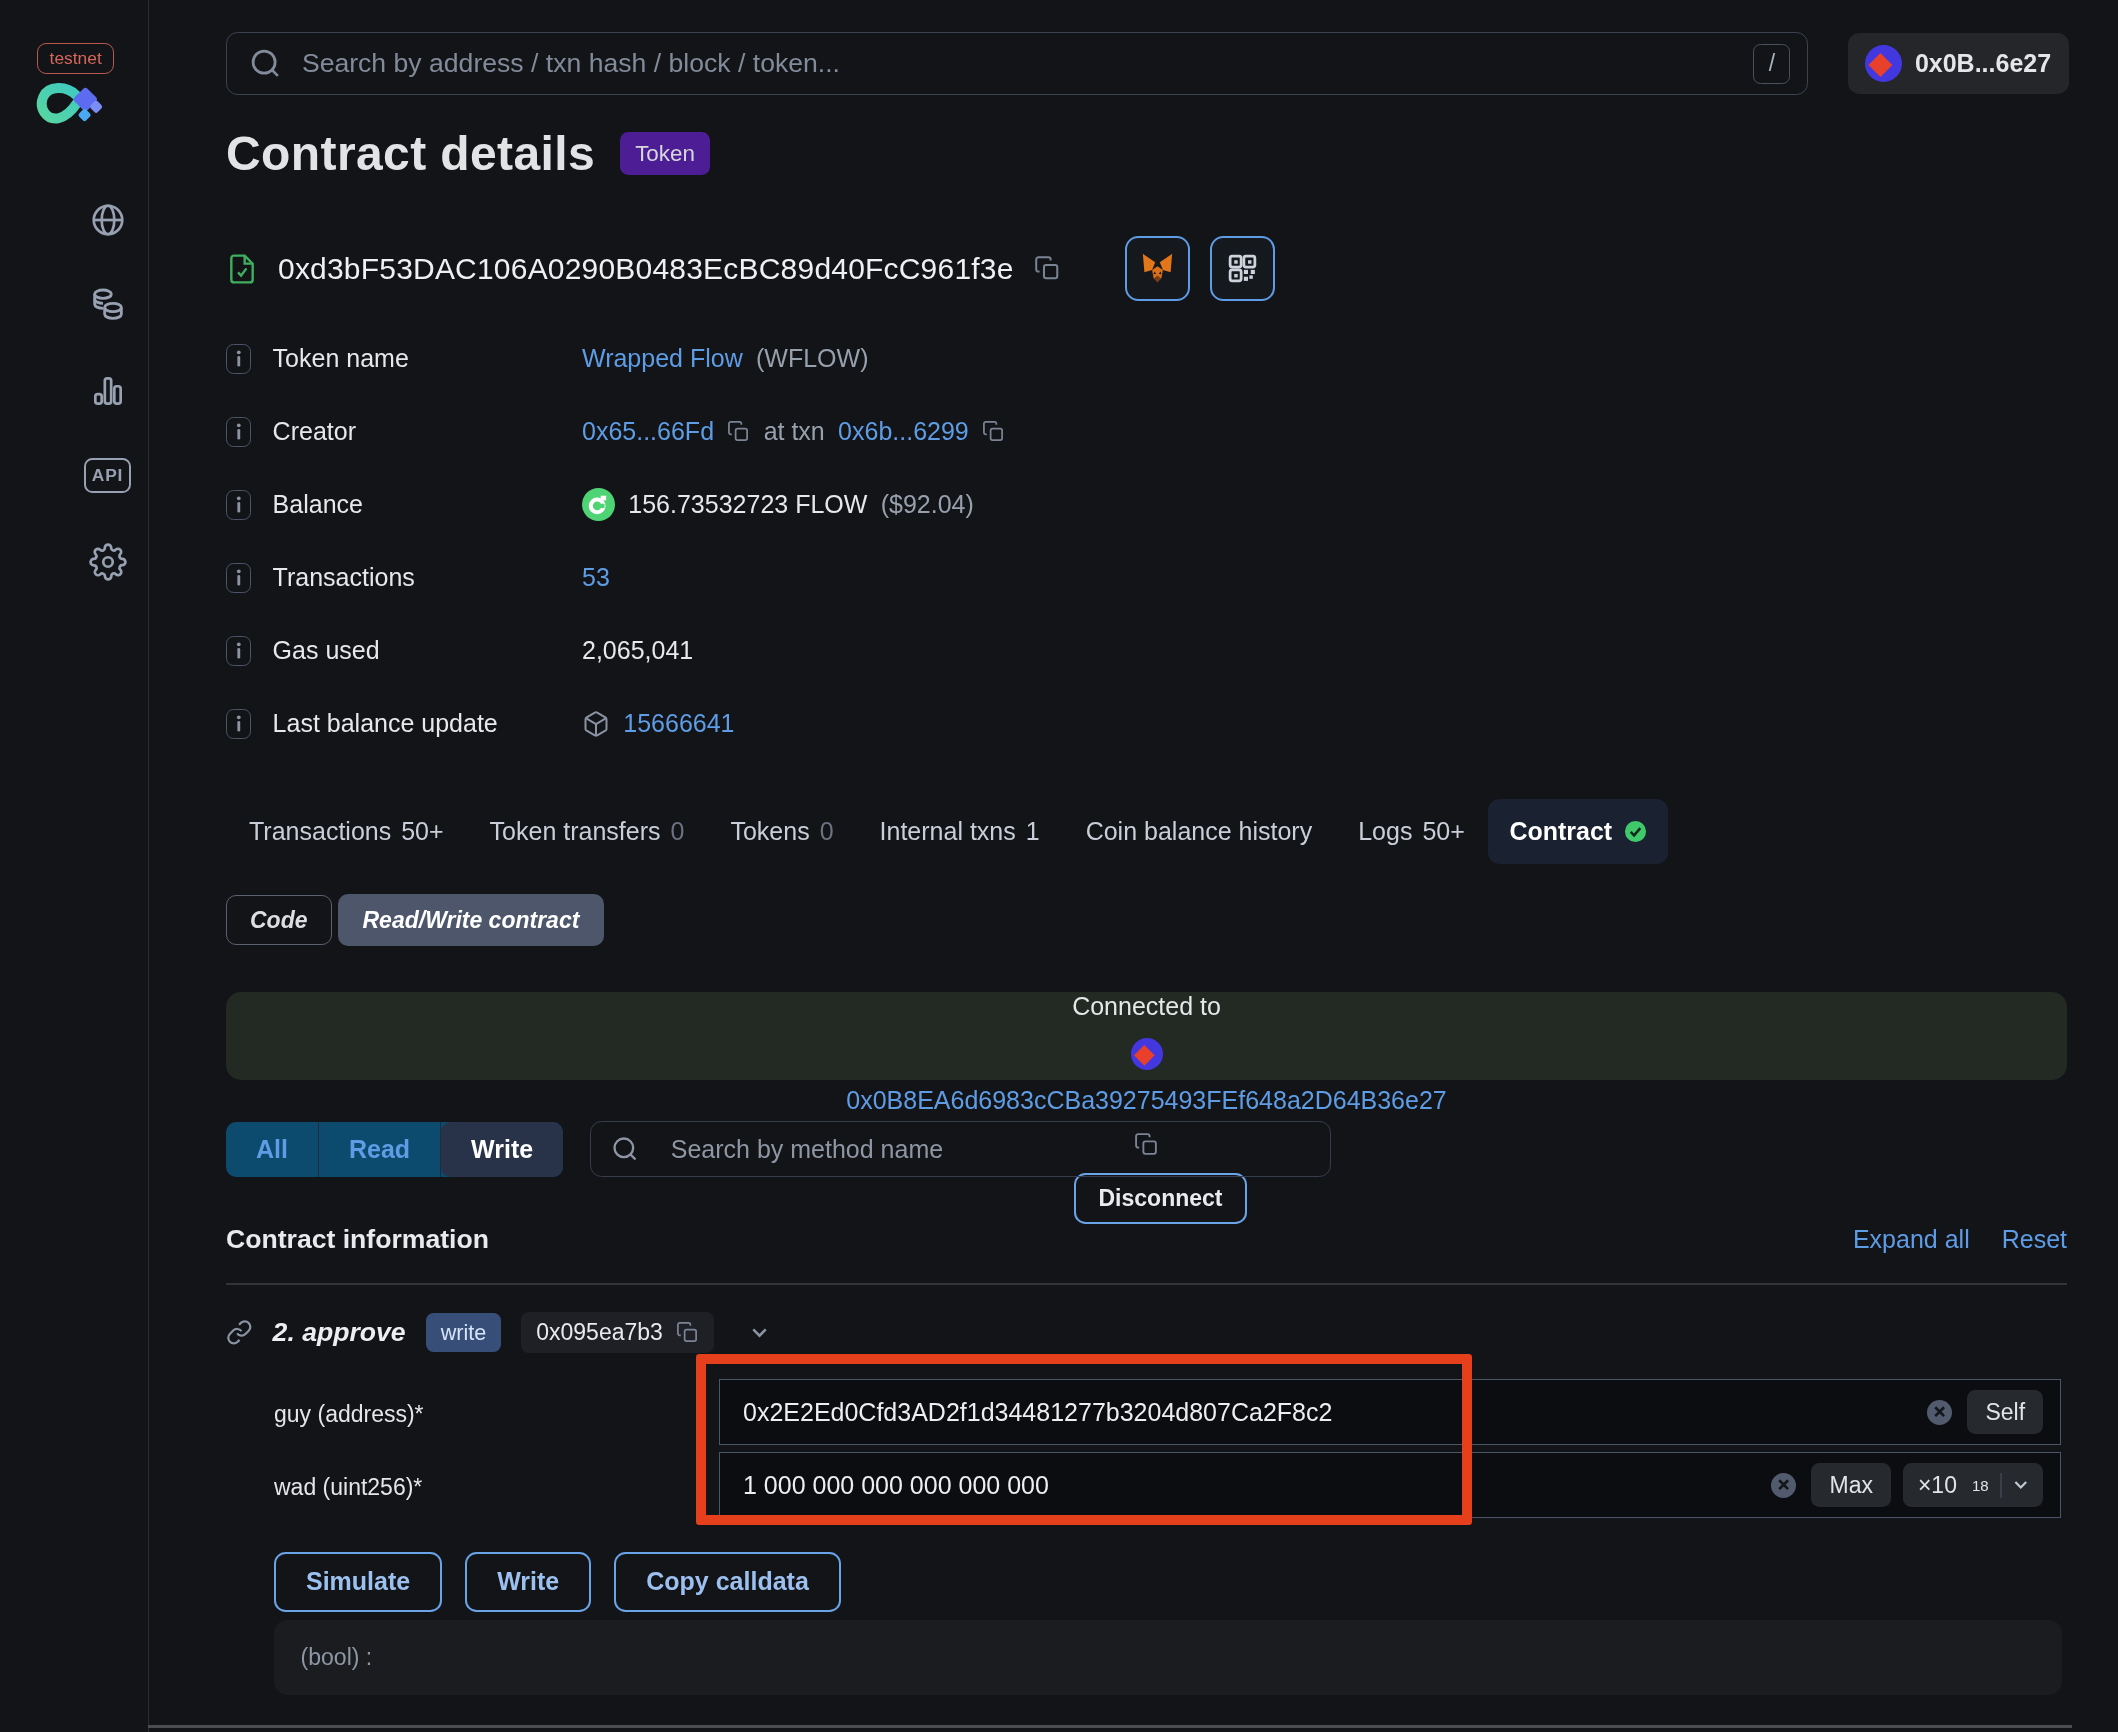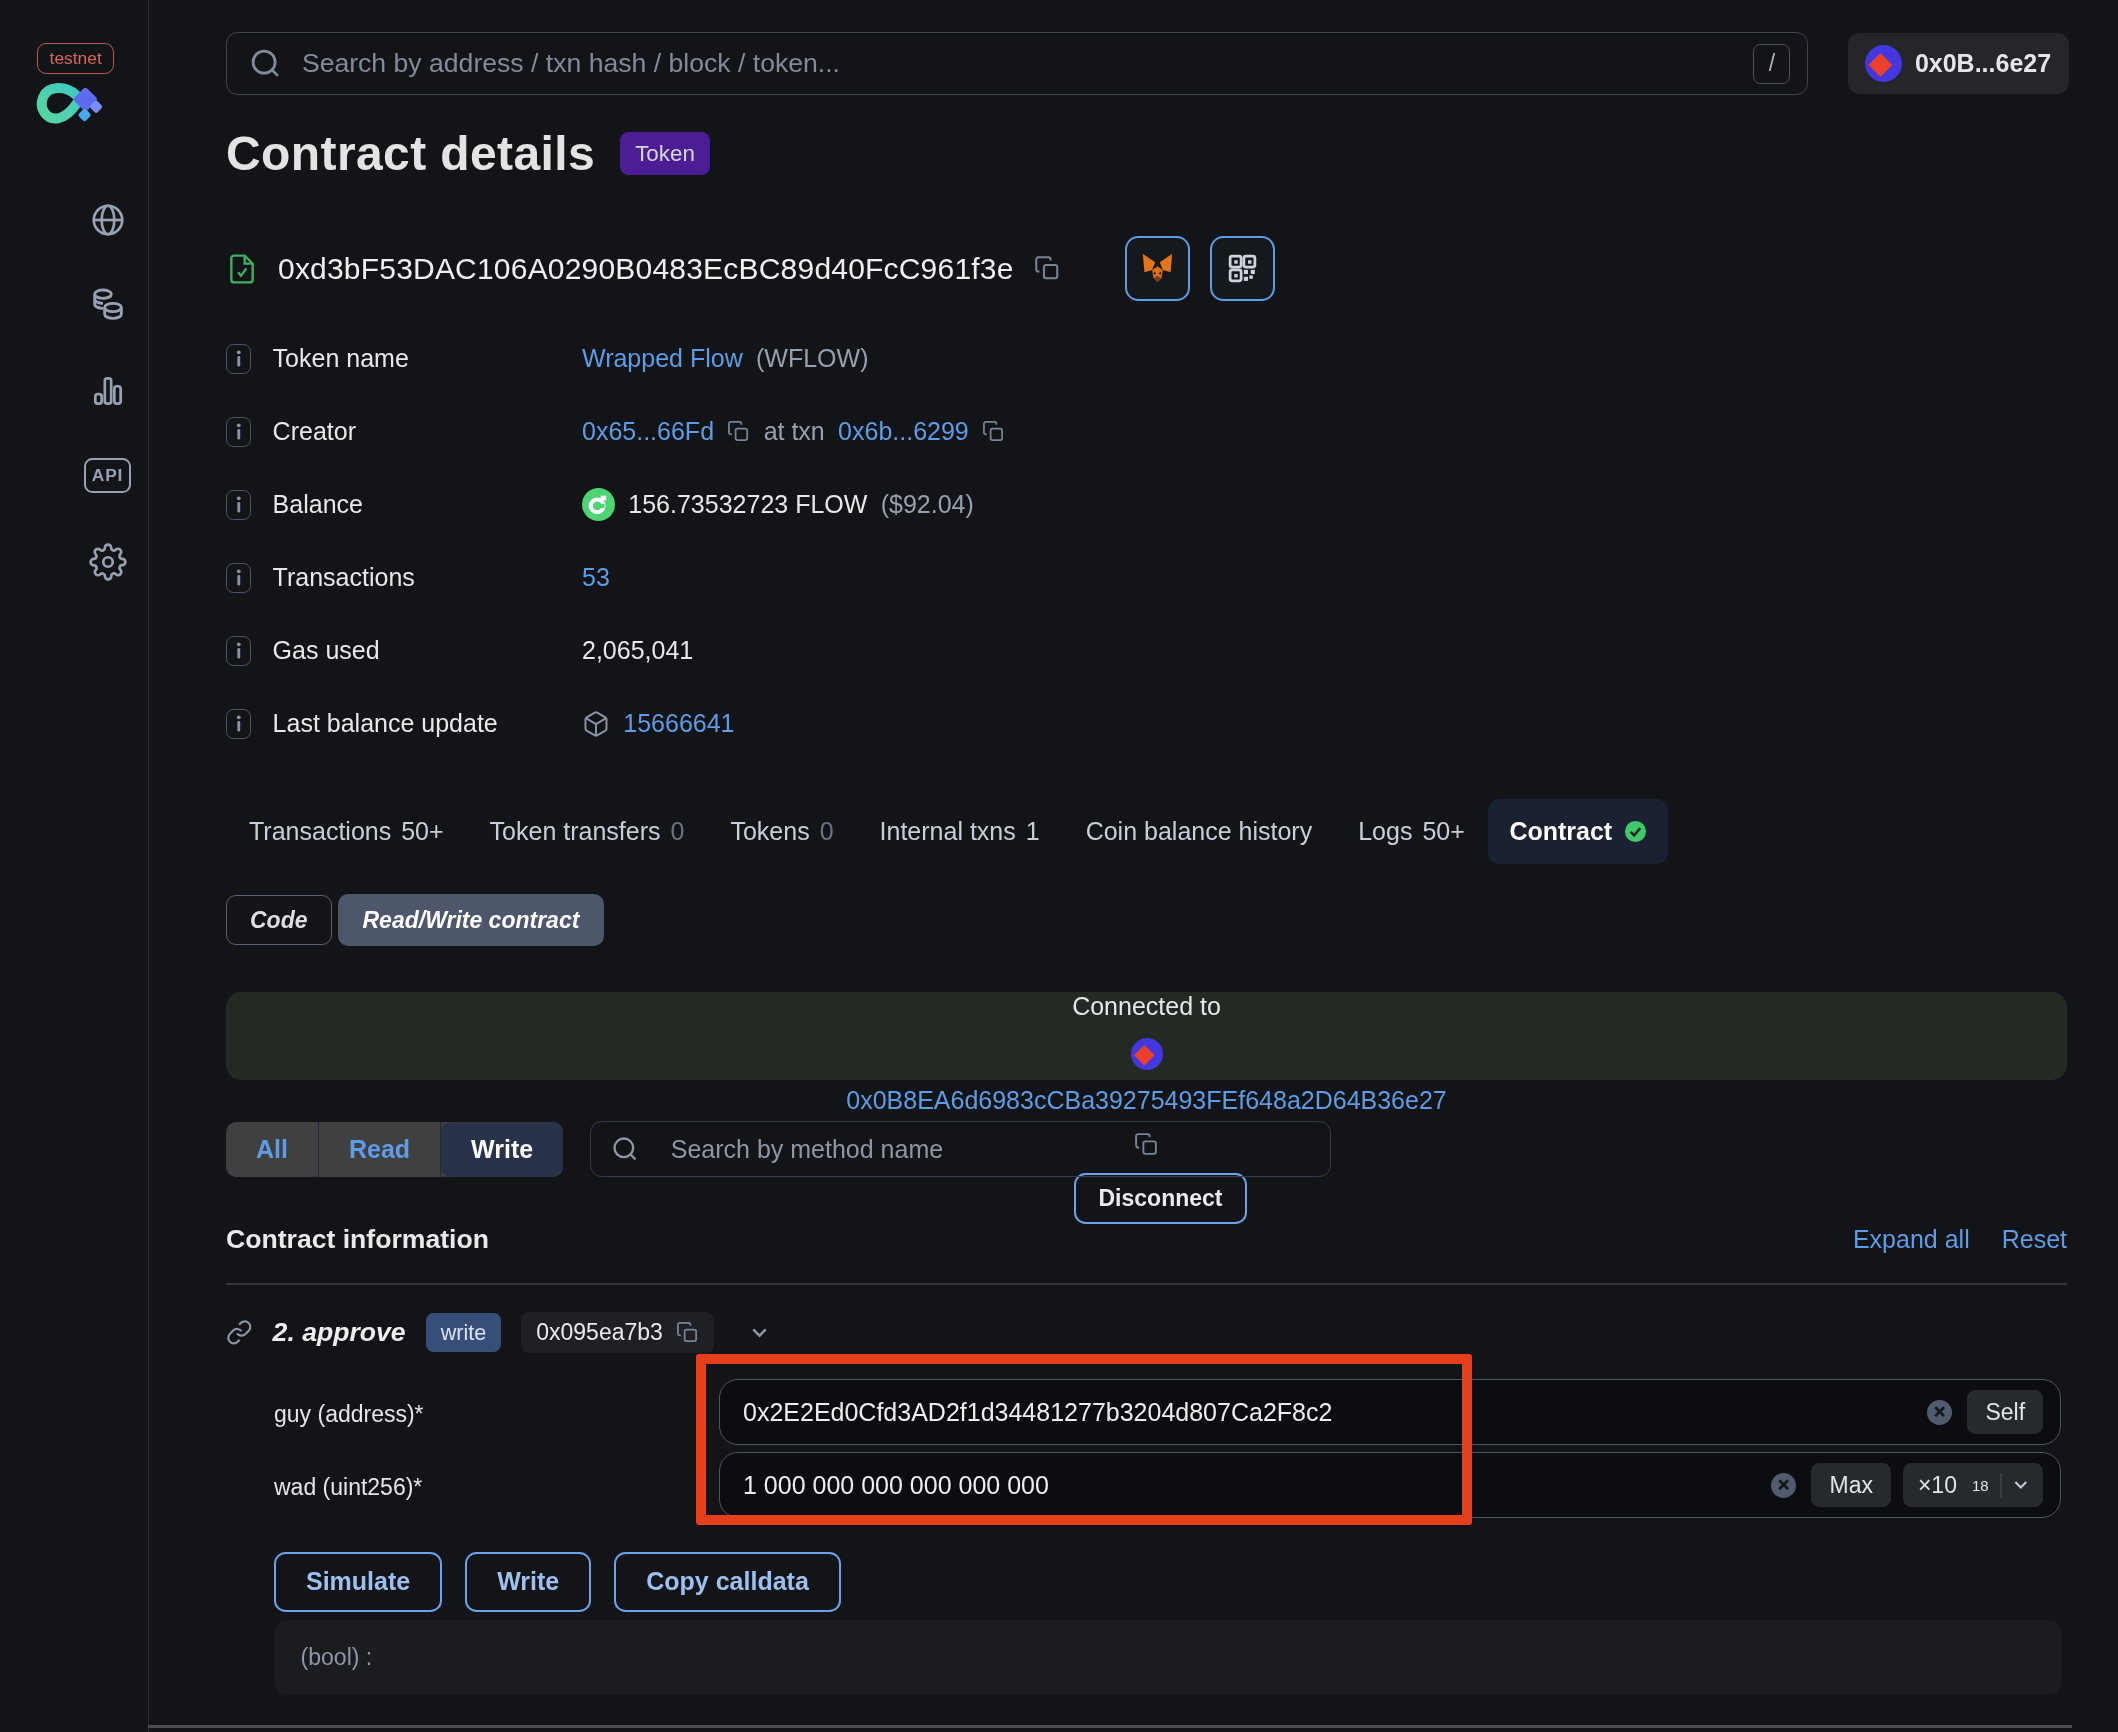--- a/index.html
+++ b/index.html
@@ -64,21 +64,21 @@
   
   #banner{left:226px;top:992px;width:1841px;height:88px;background:#222a23;border-radius:15px;
        display:flex;align-items:center;gap:16.6px;padding:0 35px;box-sizing:border-box;flex-direction:column;}
   #banner .prefix{font-size:25px;color:#e5e7e9;}
   #banner .baddr{font-size:25px;font-weight:500;color:#5e9de6;}
   .btn-disconnect{margin-left:28px;border:2.5px solid #6aa3e8;border-radius:11.6px;padding:10px 23px;
        font-size:23px;font-weight:600;color:#e9ebee;cursor:pointer;background:transparent;}
 
   
   #filter-row{left:226px;top:1121px;display:flex;align-items:center;gap:26.6px;}
-  .segmented{display:flex;background:#404040;border-radius:10px;overflow:hidden;height:55px;align-items:stretch;}
+  .segmented{display:flex;background:#0c4a6e;border-radius:10px;overflow:hidden;height:55px;align-items:stretch;}
   .seg{display:flex;align-items:center;justify-content:center;padding:0 30px;font-size:25px;font-weight:600;
        color:#5e9de6;cursor:pointer;border-right:1.7px solid #232a38;}
   .seg:last-child{border-right:none;}
   .seg.active{background:#28334a;color:#ffffff;border-radius:10px;}
   .method-search{width:741px;height:56px;border:1.7px solid #363e4d;border-radius:11.6px;display:flex;align-items:center;
        gap:30px;padding:0 20px;box-sizing:border-box;}
   .method-search input{flex:1;background:transparent;border:none;outline:none;color:#c6ccd6;font-size:25px;font-family:inherit;}
   .method-search input::placeholder{color:#8e96a4;}
 
   
@@ -87,21 +87,21 @@
   #ci-row .ci-links{display:flex;gap:32px;font-size:25px;}
   .divider{background:#323438;height:1.7px;}
 
   
   #method-row{left:226px;top:1309px;display:flex;align-items:center;gap:20px;height:47px;}
   .method-name{font-size:26.6px;font-weight:600;color:#eceef0;font-style:italic;}
   .write-badge{background:#374e78;color:#d7e4f8;border-radius:7.5px;padding:6.6px 15px;font-size:21.6px;font-weight:500;}
   .selector-badge{background:#1e2025;color:#e8eaec;border-radius:7.5px;padding:6.6px 15px;font-size:23px;
        display:flex;align-items:center;gap:13.3px;}
   .param-label{font-size:23px;color:#e4e6e9;}
-  .param-input{border:1.7px solid #4c5468;border-radius:19px;background:#0c0d10;box-sizing:border-box;
+  .param-input{border:1.7px solid #4c5468;border-radius:0;background:#0c0d10;box-sizing:border-box;
        display:flex;align-items:center;padding:0 16.6px 0 0;}
   .param-input input{flex:1;background:transparent;border:none;outline:none;color:#eceef0;font-size:25px;
        font-family:inherit;padding:0 16.6px 0 23px;min-width:0;}
   .clear-btn{width:25px;height:25px;border-radius:50%;background:#525b6e;color:#14161a;display:flex;
        align-items:center;justify-content:center;cursor:pointer;flex:0 0 auto;margin-right:15px;}
   .mini-chip{background:#26292e;color:#e2e4e8;border-radius:8.3px;padding:8.3px 18.3px;font-size:23px;cursor:pointer;flex:0 0 auto;}
   .mult-chip{display:flex;align-items:center;background:#26292e;border-radius:8.3px;padding:8.3px 11.6px 8.3px 15px;
        font-size:23px;color:#e2e4e8;cursor:pointer;flex:0 0 auto;margin-left:11.6px;}
   .mult-chip sup{font-size:15px;margin-left:15px;text-align:center;}
   .mult-chip .vsep{width:1.7px;height:25px;background:#3a3e46;margin:0 8.3px 0 11.6px;}

